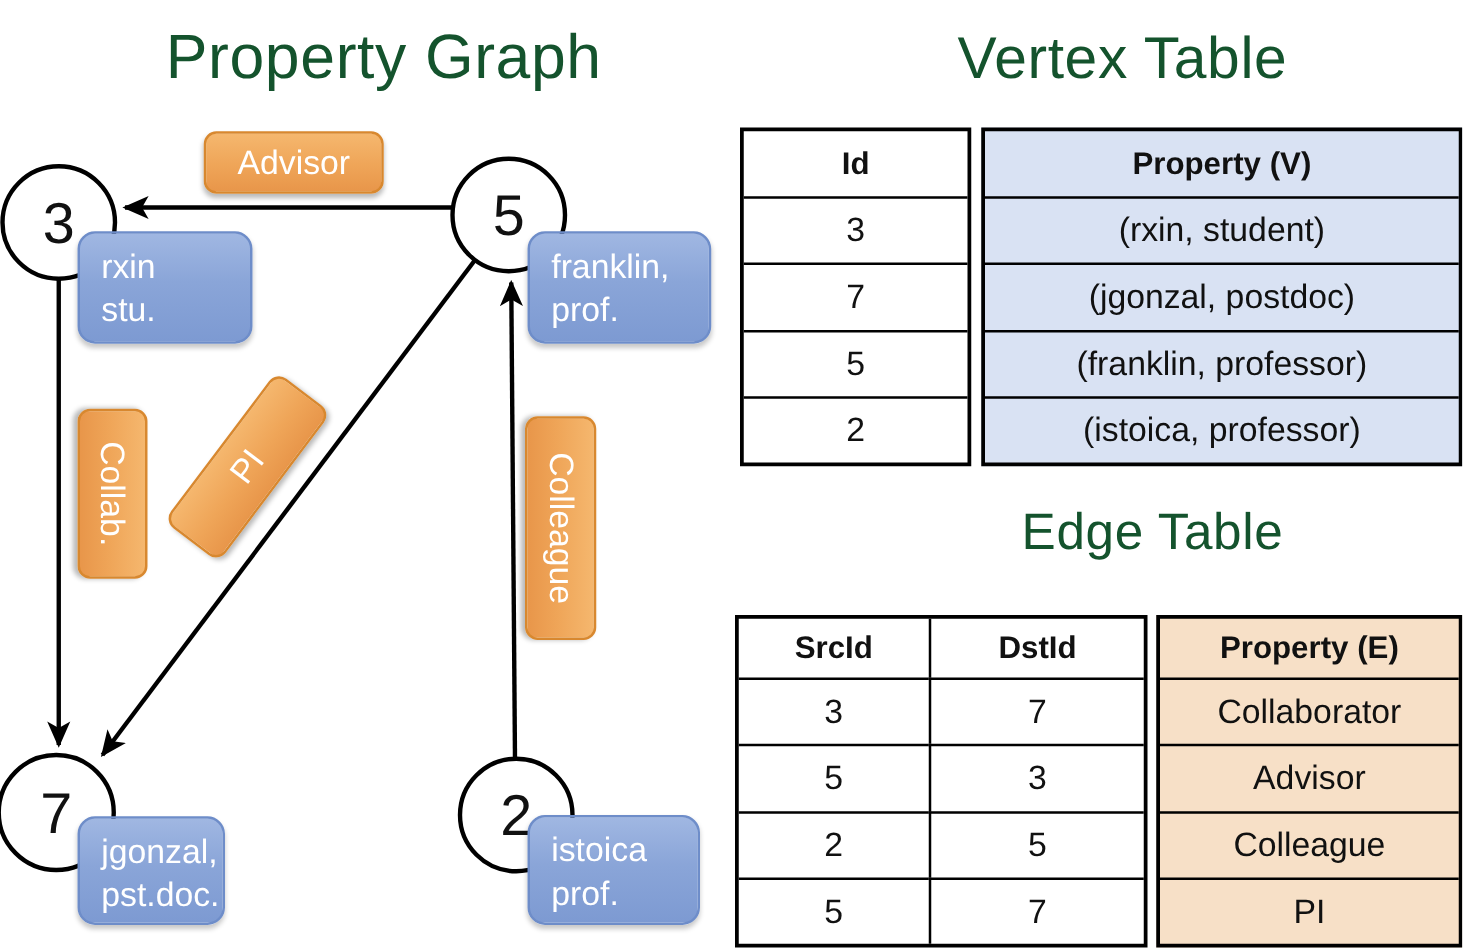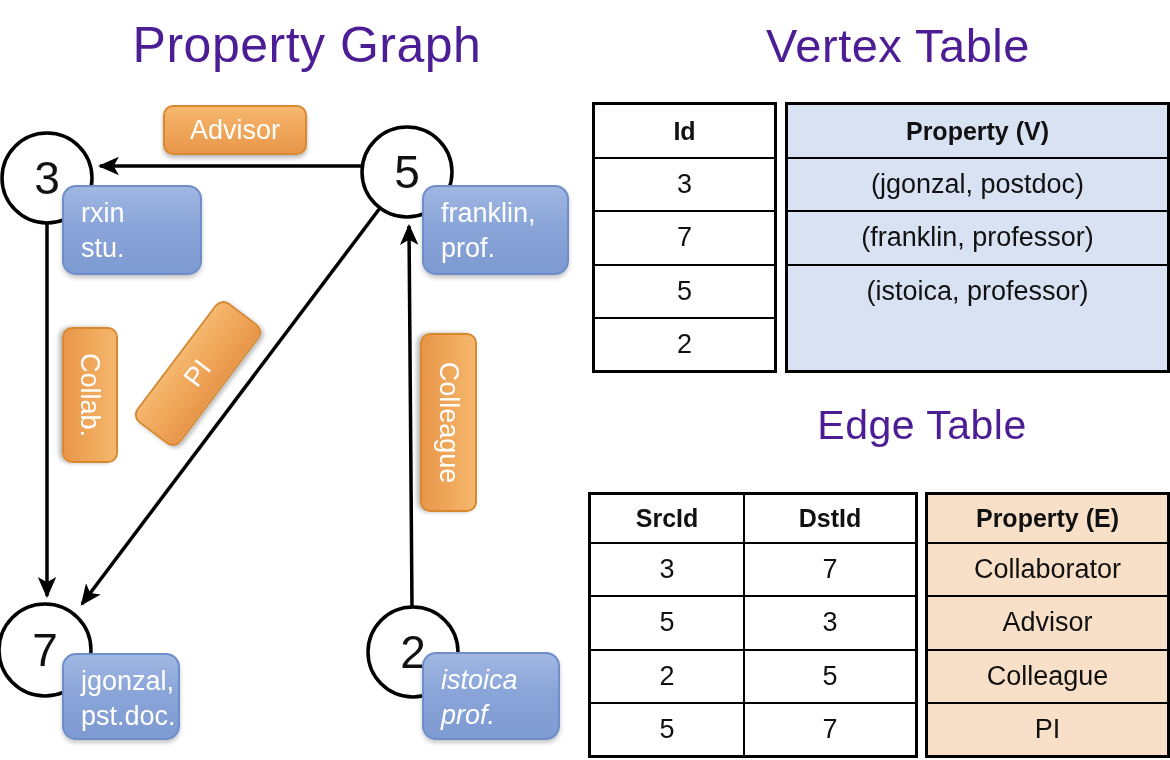--- a/index.html
+++ b/index.html
@@ -8,21 +8,21 @@
     position: relative;
     width: 1170px;
     height: 760px;
     background: #fff;
     font-family: "Liberation Sans", sans-serif;
     overflow: hidden;
   }
   .title {
     position: absolute;
     text-align: center;
-    color: #4c1d95;
+    color: #14532d;
     font-weight: normal;
     letter-spacing: 0.5px;
     white-space: nowrap;
     padding-left: 34px;
   }
   #graph-title   { left: 0;     top: 16px;  width: 580px; font-size: 50px; }
   #vertex-title  { left: 592px; top: 18px;  width: 578px; font-size: 47px; }
   #edge-title    { left: 616px; top: 402px; width: 578px; font-size: 41px; }
 
   svg.graph-svg { position:absolute; left:0; top:0; }
@@ -58,21 +58,21 @@
     color: #fff;
     font-size: 27px;
     line-height: 1.3;
     padding: 9px 0 0 17px;
     box-shadow: 0 3px 4px rgba(0,0,0,0.22);
     white-space: nowrap;
   }
   #box-rxin     { left: 62px;  top: 185px; width: 140px; height: 90px; }
   #box-franklin { left: 422px; top: 185px; width: 147px; height: 90px; }
   #box-jgonzal  { left: 62px;  top: 653px; width: 118px; height: 87px; }
-  #box-istoica  { left: 422px; top: 652px; width: 138px; height: 88px; font-style: italic; }
+  #box-istoica  { left: 422px; top: 652px; width: 138px; height: 88px; }
 
   
   .tblock { position: absolute; }
   #vertex-table { left: 592px; top: 102px; width: 578px; height: 271px; }
   #edge-table   { left: 588px; top: 492px; width: 582px; height: 266px; }
 
   .subtable {
     position: absolute; top: 0; height: 100%;
     border: 3px solid #000;
     display: grid;
@@ -149,20 +149,21 @@
   <div class="tblock" id="vertex-table">
     <div class="subtable" id="vt-id">
       <div class="th">Id</div>
       <div class="td">3</div>
       <div class="td">7</div>
       <div class="td">5</div>
       <div class="td">2</div>
     </div>
     <div class="subtable" id="vt-prop">
       <div class="th">Property (V)</div>
+      <div class="td">(rxin, student)</div>
       <div class="td">(jgonzal, postdoc)</div>
       <div class="td">(franklin, professor)</div>
       <div class="td">(istoica, professor)</div>
     </div>
   </div>
 
   <div class="title" id="edge-title">Edge Table</div>
 
   <div class="tblock" id="edge-table">
     <div class="subtable" id="et-left">

